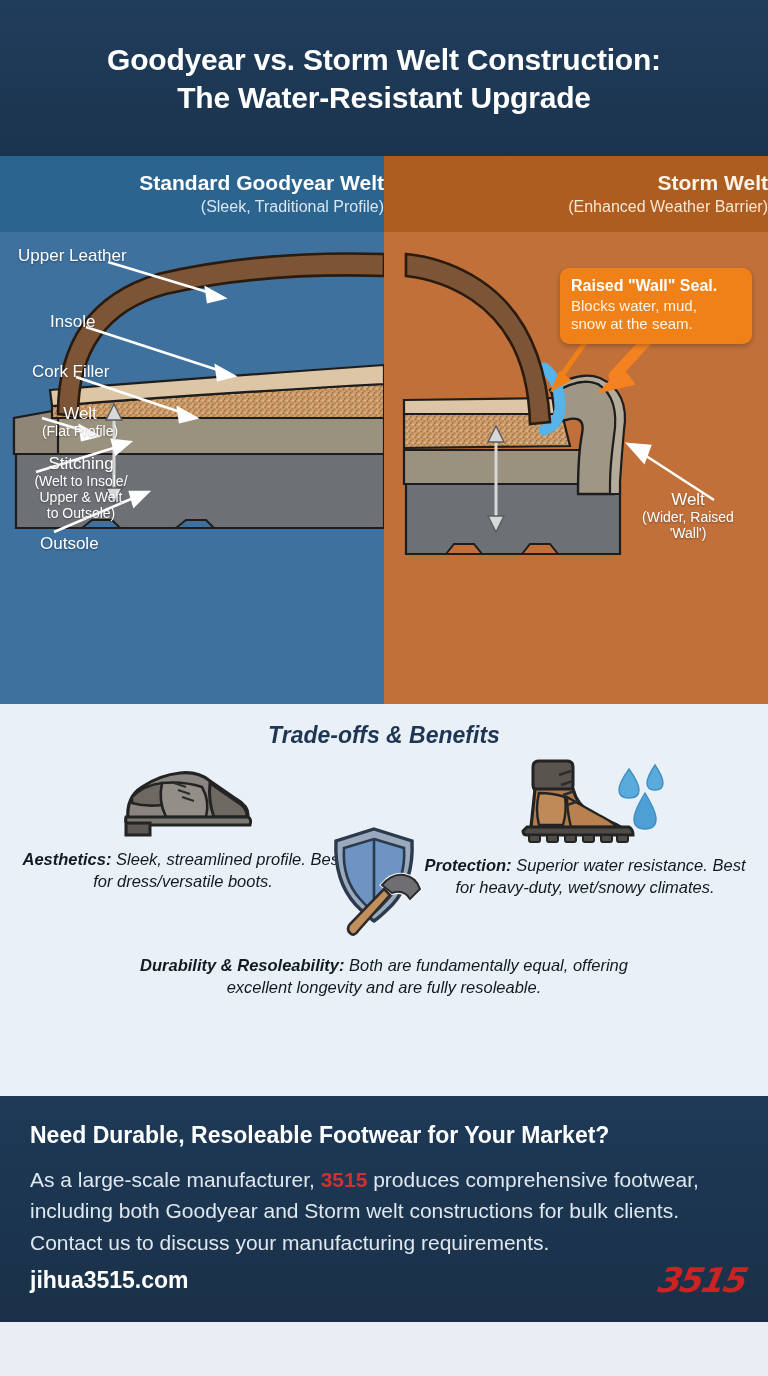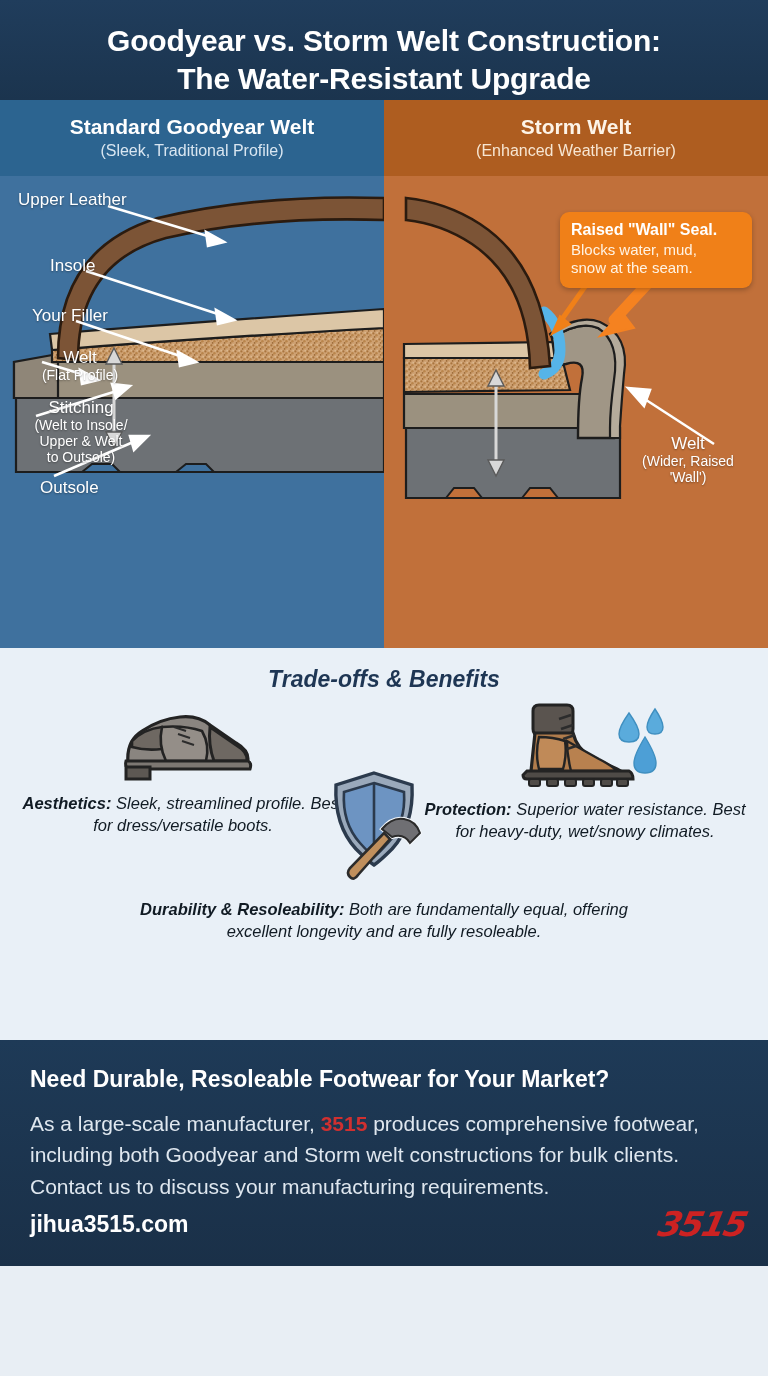--- a/index.html
+++ b/index.html
@@ -9,22 +9,22 @@
     font-family:"Liberation Sans", sans-serif;
     overflow:hidden;
   }
   .page{position:relative;width:768px;height:1376px;overflow:hidden;background:#e8eef4;}
 
   
   .title-bar{
     background:linear-gradient(180deg,#203d5c 0%,#1b344e 100%);
     padding:22px 13px 20px;
     box-sizing:border-box;
-    height:100px;
-    display:flex;justify-content:center;
+    height:156px;
+    display:flex;align-items:center;justify-content:center;
   }
   .title-bar h1{
     margin:0;color:#ffffff;text-align:center;
     font-size:30px;line-height:1.28;font-weight:bold;
     letter-spacing:-0.2px;
   }
   .title-line{display:block;}
 
   
   .glance{
@@ -39,21 +39,21 @@
   }
   .glance b{font-weight:bold;}
 
   
   .compare{display:flex;height:548px;}
   .col{width:384px;position:relative;overflow:hidden;}
   .col-left{background:#3f719e;}
   .col-right{background:#c1703a;}
   .col-head{
     height:76px;box-sizing:border-box;
-    display:flex;flex-direction:column;align-items:center;justify-content:center;
+    display:flex;flex-direction:column;align-items:flex-end;justify-content:center;
     text-align:center;
   }
   .col-left .col-head{background:#2c6490;}
   .col-right .col-head{background:#ae5d20;}
   .col-head .h-main{
     color:#ffffff;font-size:21px;font-weight:bold;line-height:1.15;
   }
   .col-right .col-head .h-main{color:#fdf4e8;}
   .col-head .h-sub{
     color:#d9e6f1;font-size:16px;line-height:1.3;margin-top:2px;
@@ -202,21 +202,21 @@
           </g>
         </svg>
 
         <div class="lbl" style="left:18px;top:14px;">
           <span>Upper Leather</span>
         </div>
         <div class="lbl" style="left:50px;top:80px;">
           <span>Insole</span>
         </div>
         <div class="lbl" style="left:32px;top:130px;">
-          <span>Your Filler</span>
+          <span>Cork Filler</span>
         </div>
         <div class="lbl" style="left:22px;top:172px;text-align:center;width:116px;">
           <span>Welt</span>
           <span class="sub">(Flat Profile)</span>
         </div>
         <div class="lbl" style="left:6px;top:222px;text-align:center;width:150px;">
           <span>Stitching</span>
           <span class="sub">(Welt to Insole/</span>
           <span class="sub">Upper &amp; Welt</span>
           <span class="sub">to Outsole)</span>

